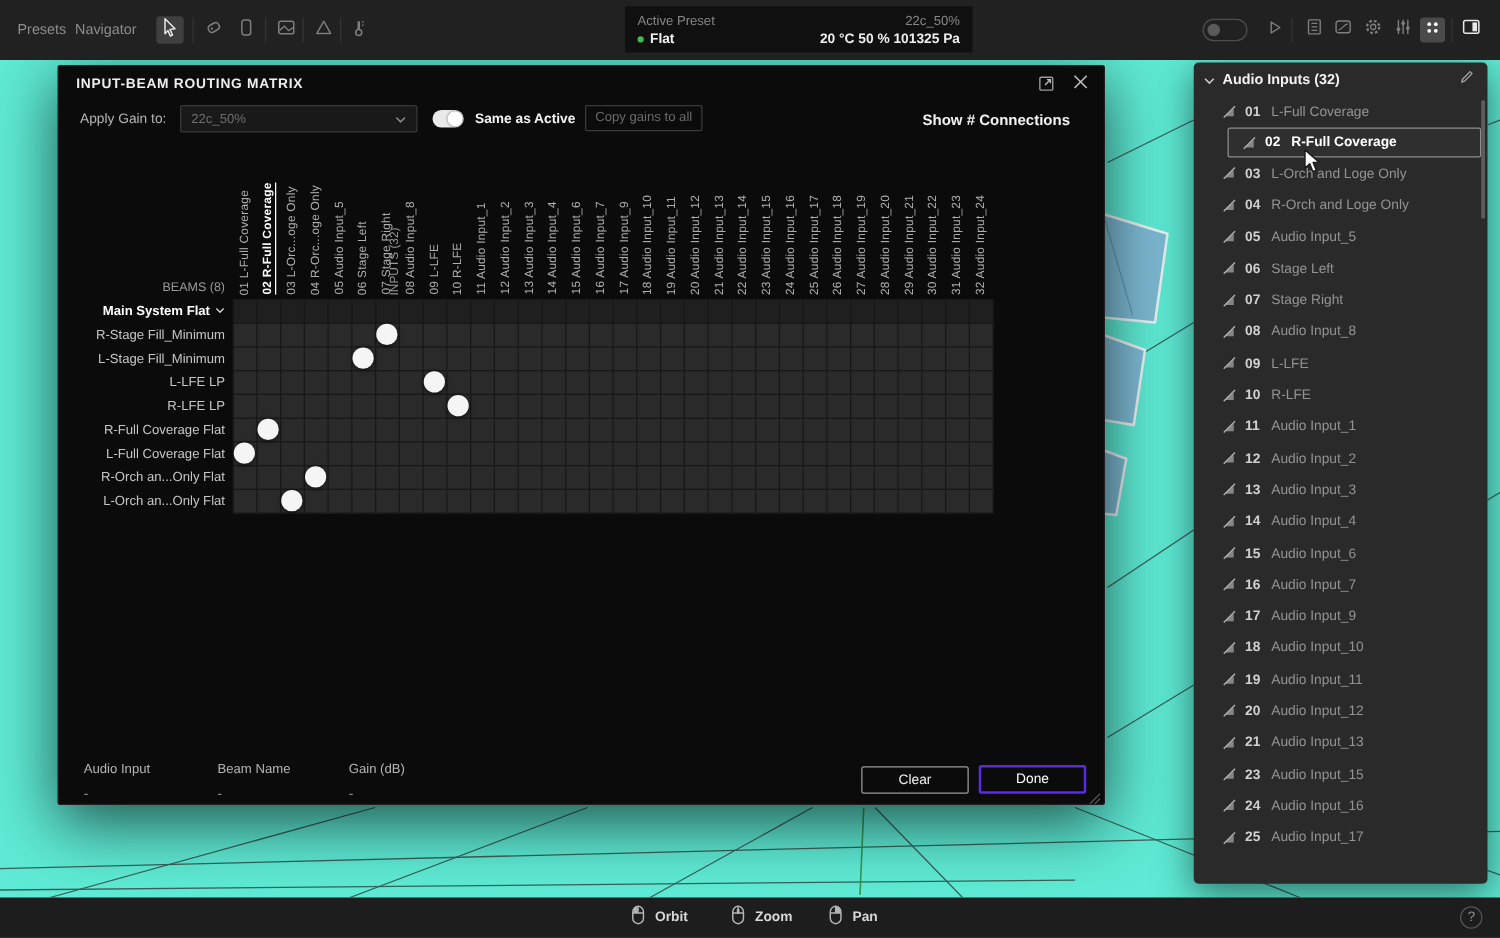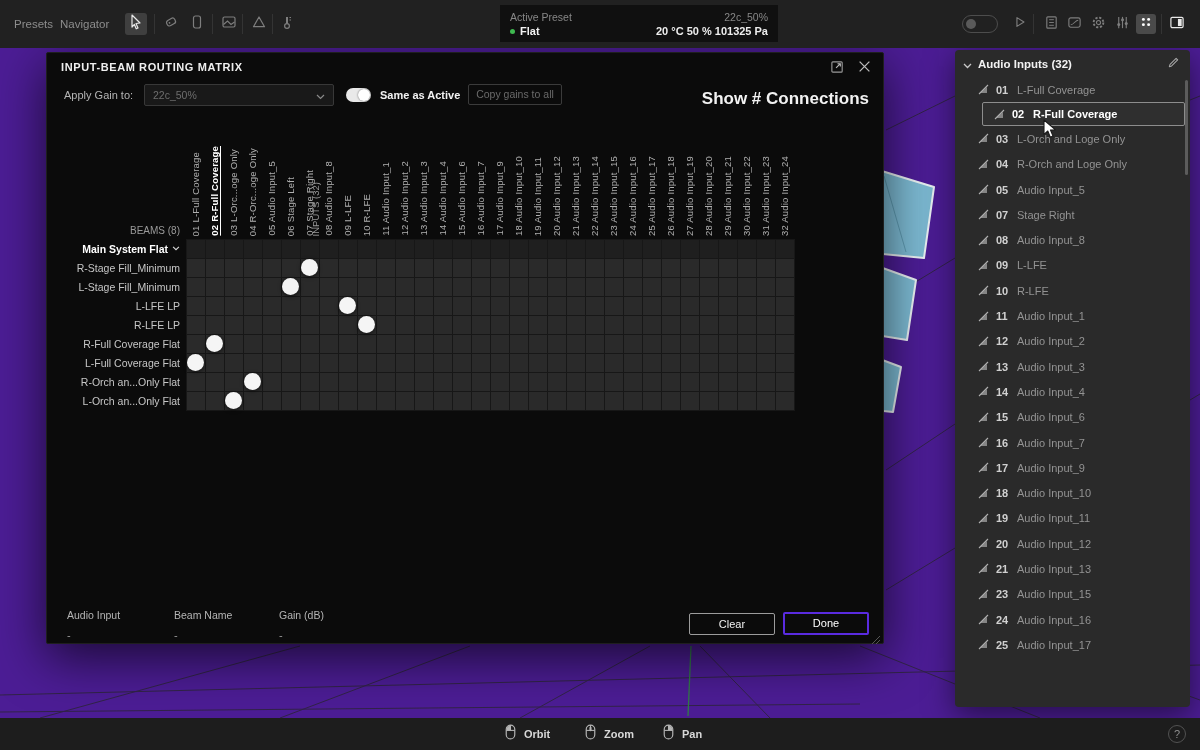--- a/index.html
+++ b/index.html
@@ -1,17 +1,17 @@
 <!DOCTYPE html>
 <html><head>
 <meta charset="utf-8">
 <style>
   * { margin:0; padding:0; box-sizing:border-box; }
   body { font-family:"Liberation Sans", sans-serif; background:#000; }
-  .stage { position:relative; width:1200px; height:750px; overflow:hidden; background:#4c1d95; }
+  .stage { position:relative; width:1200px; height:750px; overflow:hidden; background:#5eead4; }
 
   
   .topbar { position:absolute; left:0; top:0; width:1200px; height:48px; background:#212121; z-index:30; }
   .menu-item { position:absolute; top:0; height:48px; line-height:48px; font-size:11.5px; color:#8d8d8d; cursor:default; }
   .tool-btn { position:absolute; top:13px; width:22px; height:22px; border-radius:3px; display:flex; align-items:center; justify-content:center; }
   .tool-btn.active { background:#3f3f3f; }
   .tb-sep { position:absolute; top:14px; width:1px; height:20px; background:#343434; }
 
   .preset-box { position:absolute; left:460px; top:5px; width:278px; height:37px; background:#101010; padding:5px 10px 0 10px;margin-left:40px; }
   .preset-row { display:flex; justify-content:space-between; line-height:14px; }
@@ -36,21 +36,21 @@
   .dlg-popout { position:absolute; left:783px; top:6px; width:16px; height:16px; }
   .dlg-close { position:absolute; left:811px; top:6px; width:16px; height:16px; }
 
   .apply-label { position:absolute; left:17px; top:36px; font-size:11px; color:#b5b5b5; }
   .gain-dd { position:absolute; left:97px; top:31px; width:190px; height:22px; background:#191919; border:1px solid #383838; border-radius:2px; display:flex; align-items:center; padding:0 8px; justify-content:space-between; }
   .gain-dd .val { font-size:10.5px; color:#6e6e6e; }
   .toggle-on { position:absolute; left:299px; top:35px; width:25px; height:14px; background:#e9e9e9; border-radius:8px; }
   .toggle-on .knob { position:absolute; right:1px; top:1px; width:12px; height:12px; border-radius:50%; background:#ffffff; box-shadow:0 0 2px rgba(0,0,0,.6); }
   .same-label { position:absolute; left:333px; top:36px; font-size:11px; font-weight:bold; color:#f2f2f2; }
   .copy-btn { position:absolute; left:421px; top:31px; width:94px; height:21px; border:1px solid #3b3b3b; border-radius:2px; color:#6a6a6a; font-size:10.5px; text-align:center; line-height:19px; background:transparent; }
-  .showconn { position:absolute; right:14px; top:36px; font-size:17px; font-weight:bold; color:#f2f2f2; }
+  .showconn { position:absolute; right:27px; top:36px; font-size:12px; font-weight:bold; color:#f2f2f2; }
 
   .col-headers { position:absolute; left:139px; top:54px; width:609px; height:130px; }
   .col-label { position:absolute; bottom:1px; width:19px; height:130px; display:flex; flex-direction:column; justify-content:flex-end; align-items:center; overflow:hidden; }
   .col-label span { writing-mode:vertical-rl; transform:rotate(180deg); font-size:9.5px; color:#b0b0b0; white-space:nowrap; letter-spacing:.2px; }
   .col-label.selected span { color:#ffffff; font-weight:bold; text-decoration:underline; }
   .inputs-axis { position:absolute; left:120px; bottom:1px; width:19px; height:130px; display:flex; flex-direction:column; justify-content:flex-end; align-items:center; }
   .inputs-axis span { writing-mode:vertical-rl; transform:rotate(180deg); font-size:9.5px; color:#9a9a9a; white-space:nowrap; }
 
   .beams-axis { position:absolute; left:0; top:172px; width:133px; text-align:right; font-size:10px; color:#9a9a9a; }
   .row-labels { position:absolute; left:0; top:186px; width:133px; }
@@ -784,20 +784,30 @@
           <span class="num">05</span>
           <span class="lbl">Audio Input_5</span>
         </div>
         <div class="inputs-item">
           <span class="ic">
             <svg width="11" height="11" viewBox="0 0 11 11">
               <path d="M2 9 H9 V3 Z" fill="#8f8f8f" opacity="0.9"></path>
               <line x1="1" y1="10" x2="10" y2="1" stroke="#b0b0b0" stroke-width="1.1"></line>
             </svg>
           </span>
+          <span class="num">06</span>
+          <span class="lbl">Stage Left</span>
+        </div>
+        <div class="inputs-item">
+          <span class="ic">
+            <svg width="11" height="11" viewBox="0 0 11 11">
+              <path d="M2 9 H9 V3 Z" fill="#8f8f8f" opacity="0.9"></path>
+              <line x1="1" y1="10" x2="10" y2="1" stroke="#b0b0b0" stroke-width="1.1"></line>
+            </svg>
+          </span>
           <span class="num">07</span>
           <span class="lbl">Stage Right</span>
         </div>
         <div class="inputs-item">
           <span class="ic">
             <svg width="11" height="11" viewBox="0 0 11 11">
               <path d="M2 9 H9 V3 Z" fill="#8f8f8f" opacity="0.9"></path>
               <line x1="1" y1="10" x2="10" y2="1" stroke="#b0b0b0" stroke-width="1.1"></line>
             </svg>
           </span>

